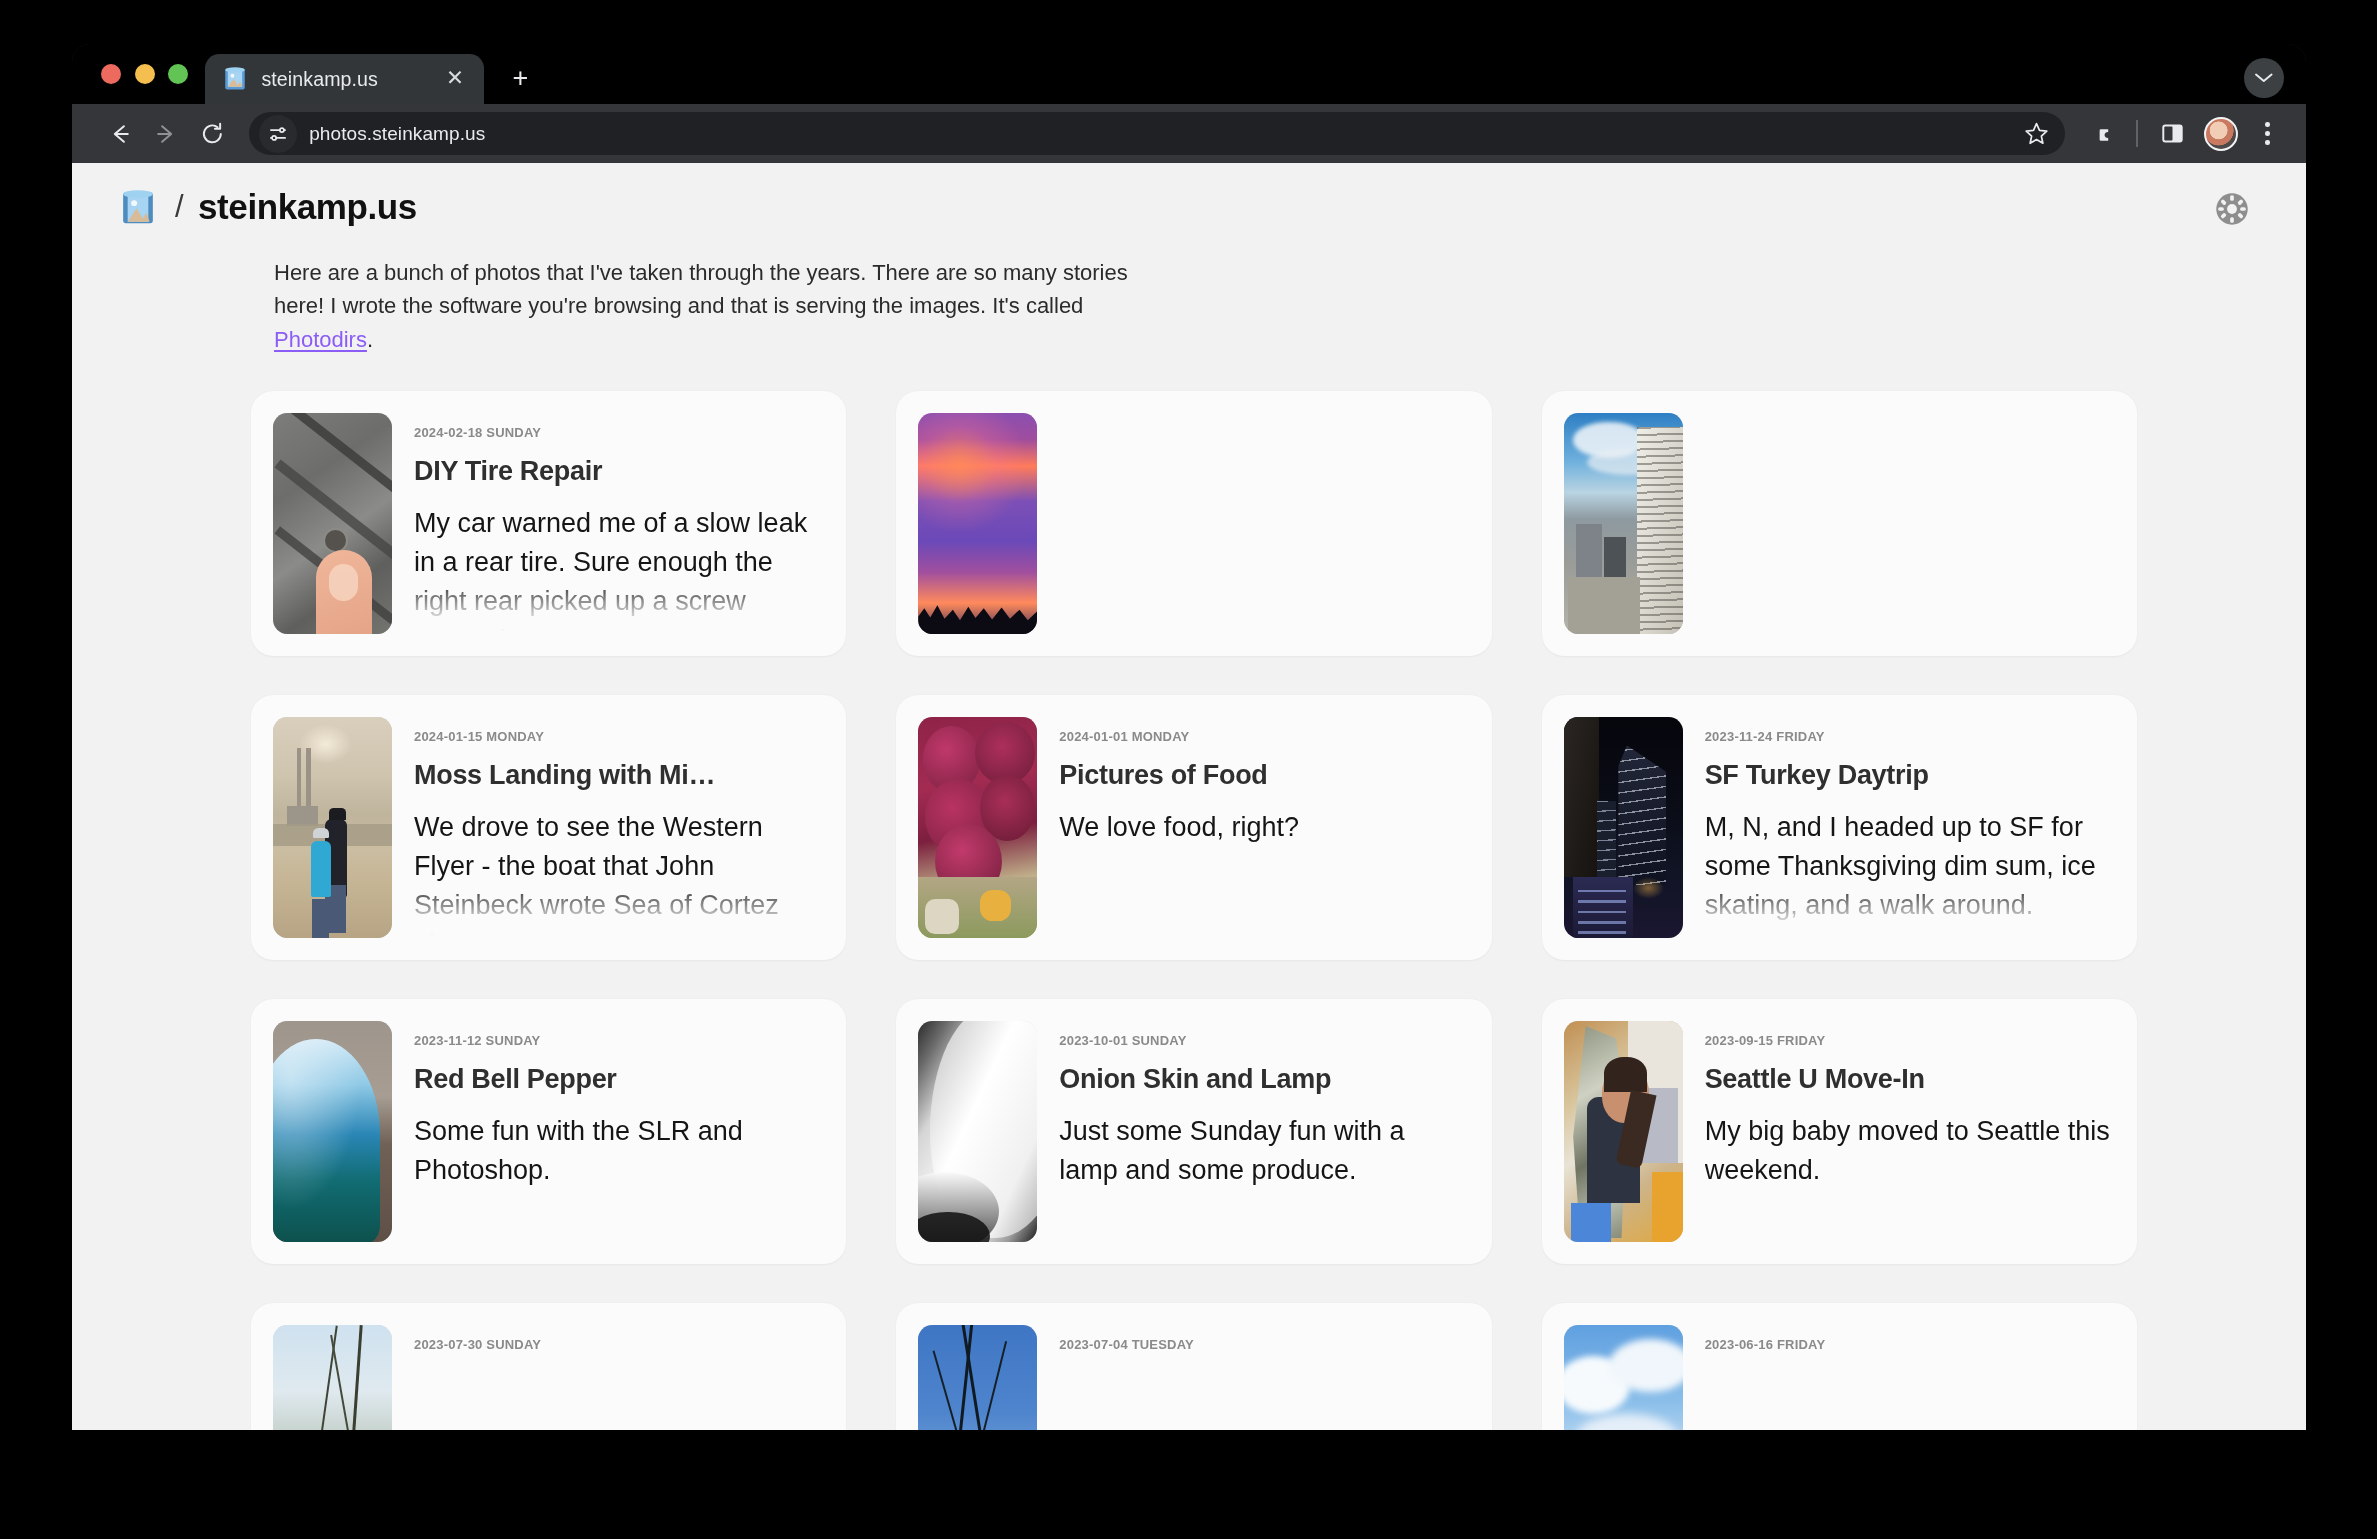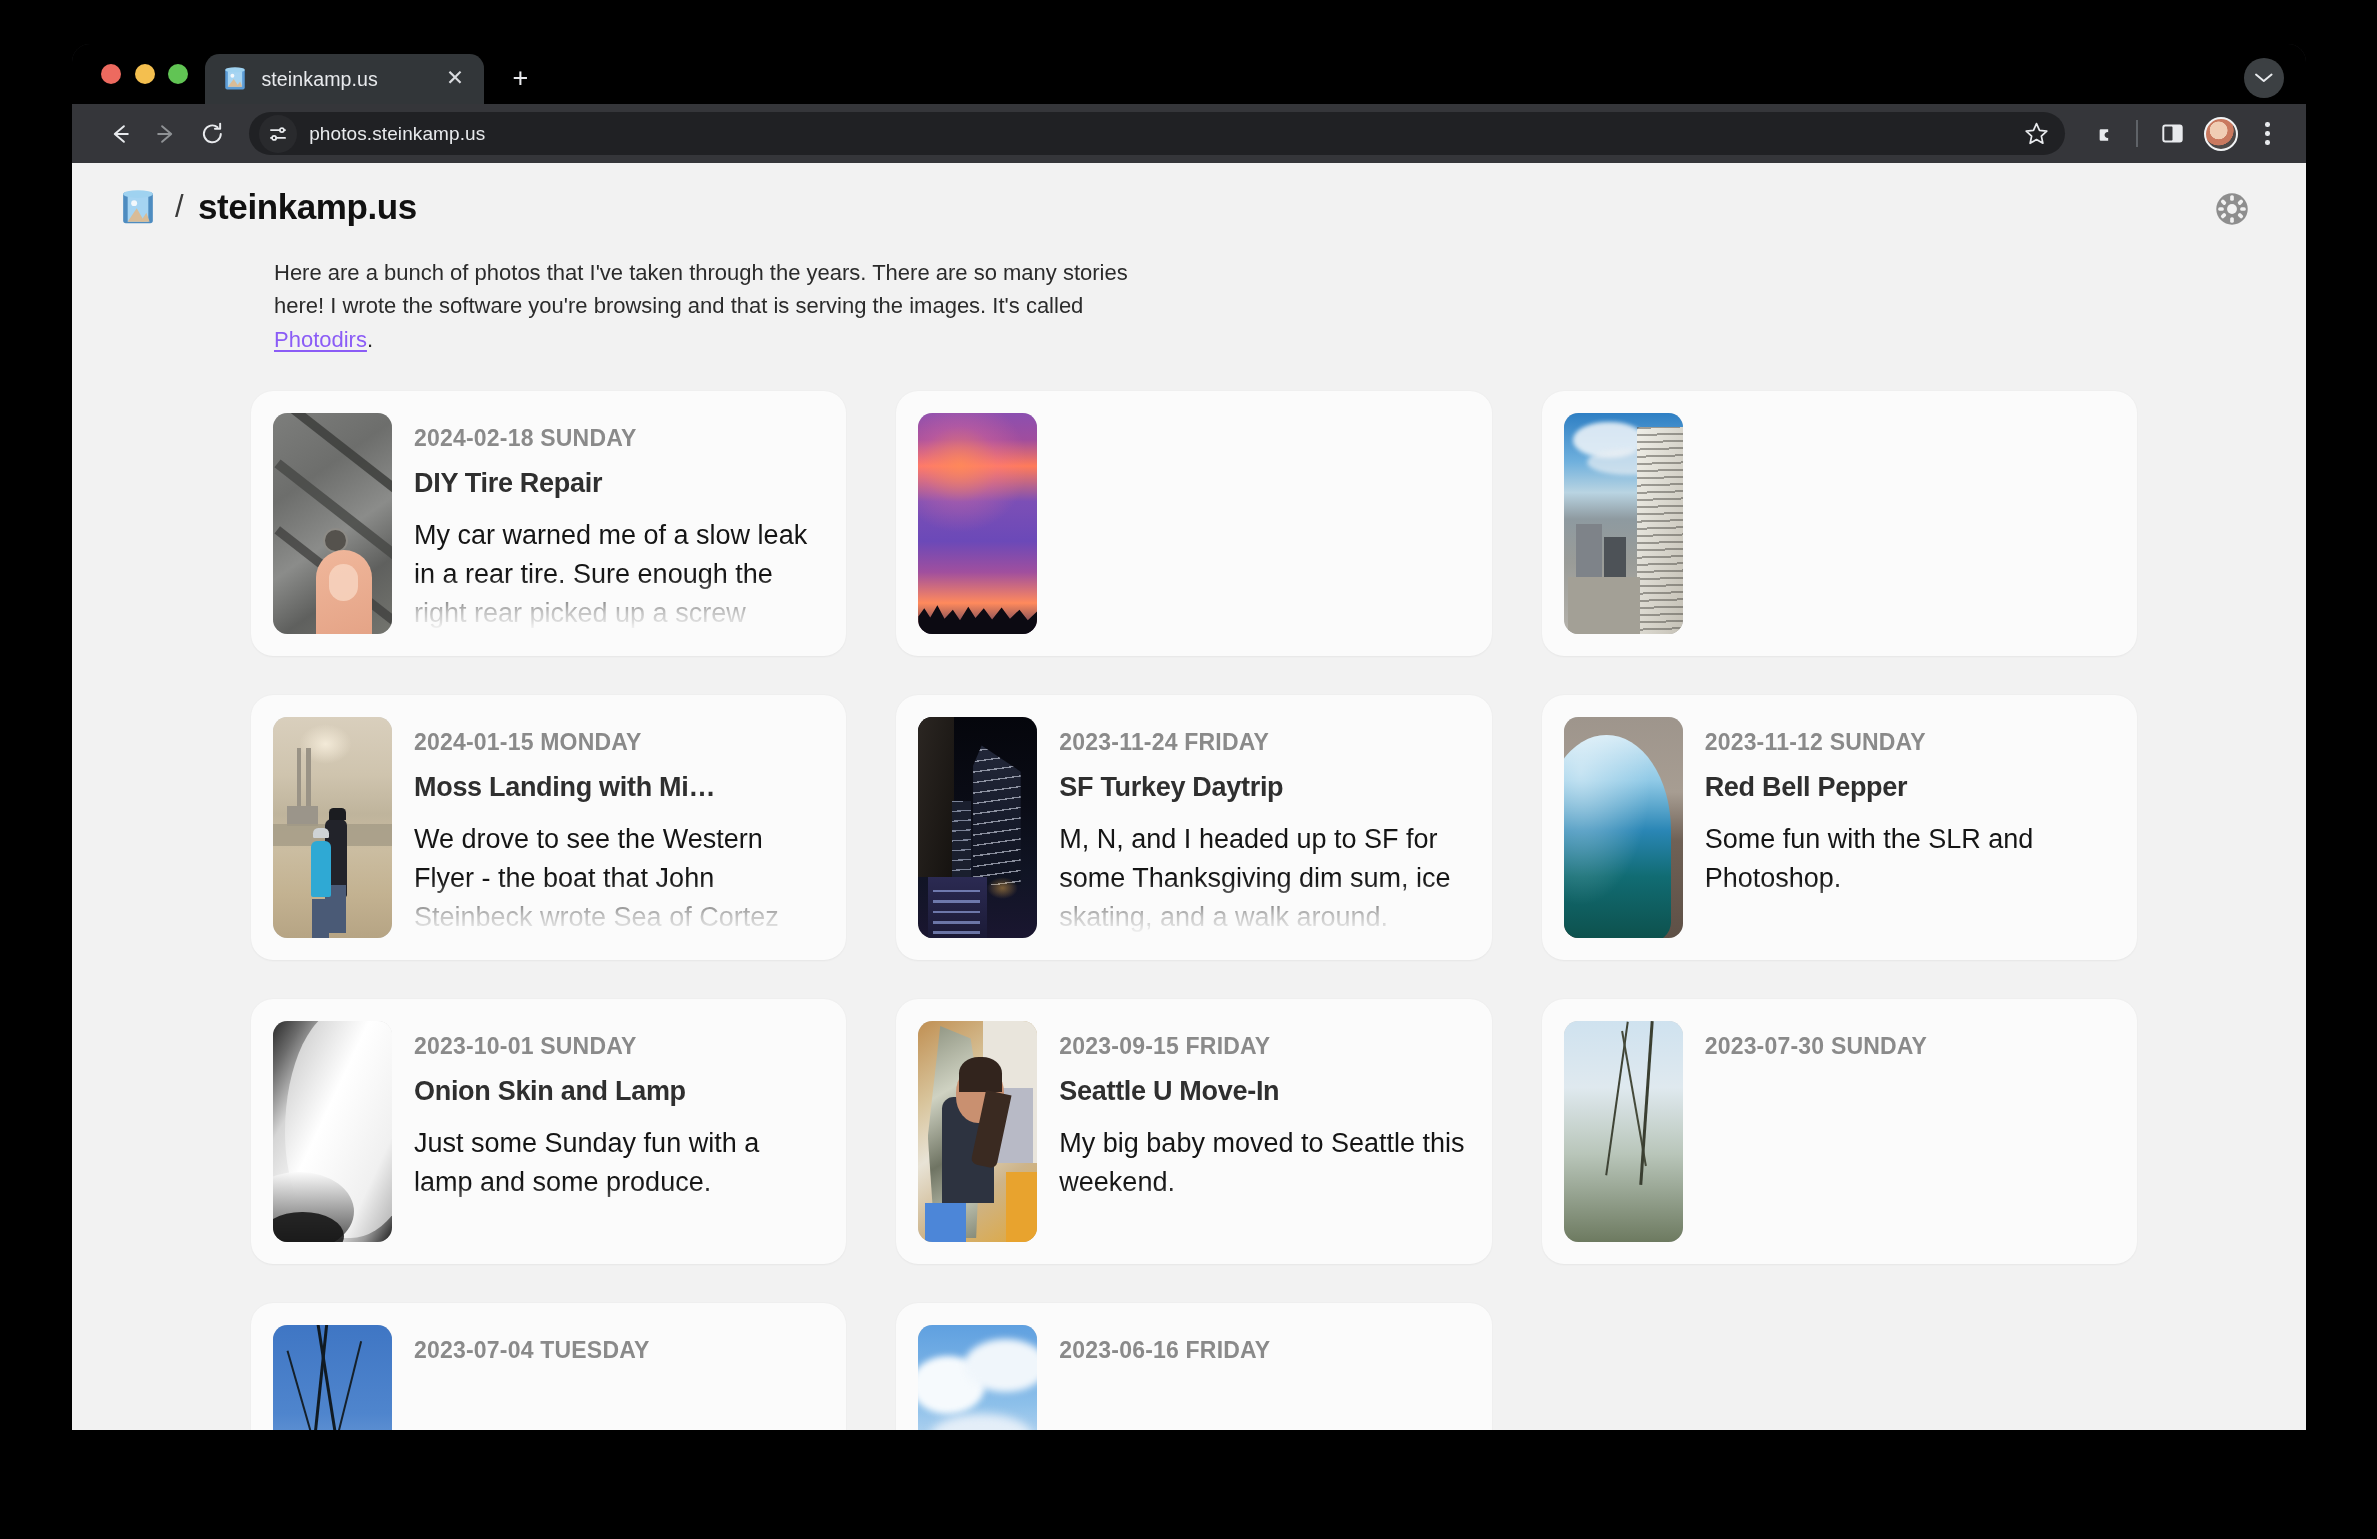--- a/index.html
+++ b/index.html
@@ -181,21 +181,21 @@
   .card-thumb > .bg { position: absolute; inset: 0; }
   .card-body {
     flex: 1; min-width: 0;
     padding-top: 11.7px;
     -webkit-mask-image: linear-gradient(to bottom, #000 0 74%, rgba(0,0,0,.25) 90%, rgba(0,0,0,0) 99%);
     mask-image: linear-gradient(to bottom, #000 0 74%, rgba(0,0,0,.25) 90%, rgba(0,0,0,0) 99%);
     overflow: hidden;
     height: 221px;
   }
   .card-date {
-    color: #8a8a8a; font-size: 23px; font-weight: 700;
+    color: #8a8a8a; font-size: 13px; font-weight: 700;
     letter-spacing: 0.2px; margin-bottom: 15.7px;
   }
   .card-title {
     color: #2f2f2f; font-size: 27px; font-weight: 700;
     letter-spacing: -0.3px; margin-bottom: 17px;
     white-space: nowrap; overflow: hidden; text-overflow: ellipsis;
   }
   .card-desc {
     color: #151515; font-size: 27px; line-height: 1.45;
   }
@@ -393,20 +393,38 @@
           <div style="position:absolute;left:34%;top:50%;width:15.7px;height:10.4px;background:#cfd3d6;border-radius:5.2px 5.2px 1.3px 1.3px"></div>
           <div style="position:absolute;left:33%;top:82%;width:17px;height:43px;background:#4a5a76"></div>
         </div>
         <div class="card-body">
           <div class="card-date">2024-01-15 MONDAY</div>
           <div class="card-title">Moss Landing with Mi…</div>
           <div class="card-desc">We drove to see the Western Flyer - the boat that John Steinbeck wrote Sea of Cortez about.</div>
         </div>
       </div>
 
+      <div class="card">
+        <div class="card-thumb">
+          <div class="bg" style="background:linear-gradient(170deg,#8e2347 0%,#a32b52 30%,#7c1f3e 52%,#c0b08a 74%,#9aa86a 100%);"></div>
+          <div style="position:absolute;left:4%;top:4%;width:48%;height:30%;border-radius:50%;background:radial-gradient(circle at 40% 35%,#c0386a,#79203f)"></div>
+          <div style="position:absolute;left:48%;top:2%;width:50%;height:28%;border-radius:50%;background:radial-gradient(circle at 45% 40%,#ad2f5c,#6d1c38)"></div>
+          <div style="position:absolute;left:6%;top:28%;width:54%;height:34%;border-radius:50%;background:radial-gradient(circle at 42% 38%,#b93362,#7a2040)"></div>
+          <div style="position:absolute;left:52%;top:26%;width:46%;height:30%;border-radius:50%;background:radial-gradient(circle at 45% 40%,#a82e58,#691b35)"></div>
+          <div style="position:absolute;left:14%;top:48%;width:56%;height:34%;border-radius:50%;background:radial-gradient(circle at 40% 35%,#c23a6b,#6f1d39)"></div>
+          <div style="position:absolute;left:0;bottom:0;width:100%;height:28%;background:linear-gradient(180deg,#b3a684,#8c9a5e)"></div>
+          <div style="position:absolute;left:52%;bottom:8%;width:26%;height:14%;border-radius:40%;background:#e8b03e"></div>
+          <div style="position:absolute;left:6%;bottom:2%;width:28%;height:16%;border-radius:30%;background:#ddd6c2"></div>
+        </div>
+        <div class="card-body">
+          <div class="card-date">2024-01-01 MONDAY</div>
+          <div class="card-title">Pictures of Food</div>
+          <div class="card-desc">We love food, right?</div>
+        </div>
+      </div>
 
       <div class="card">
         <div class="card-thumb">
           <div class="bg" style="background:linear-gradient(180deg,#05060c 0%,#0a0c16 40%,#101424 70%,#1a1630 100%);"></div>
           <div style="position:absolute;left:0;top:0;width:30%;height:72%;background:linear-gradient(100deg,#2b2622,#15120f)"></div>
           <div style="position:absolute;left:46%;top:10%;width:40%;height:66%;background:linear-gradient(170deg,#23283a,#0e1220);
                clip-path:polygon(0% 18%,18% 4%,100% 22%,100% 100%,0% 100%)"></div>
           <div style="position:absolute;left:46%;top:10%;width:40%;height:66%;
                background:repeating-linear-gradient(172deg, rgba(235,240,255,.55) 0 1.3px, transparent 1.3px 10.4px);
                clip-path:polygon(0% 18%,18% 4%,100% 22%,100% 100%,0% 100%)"></div>

